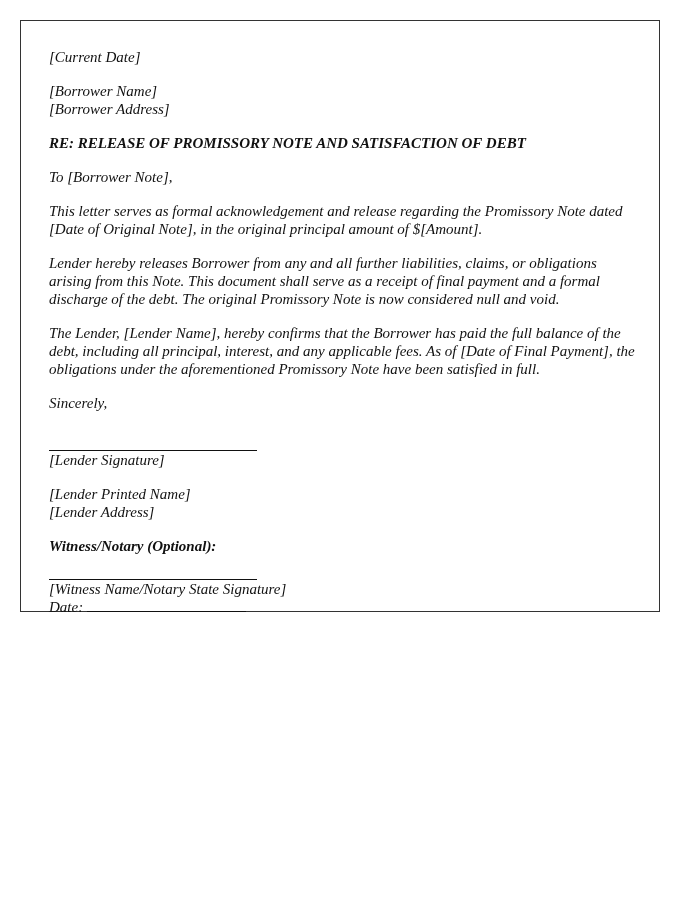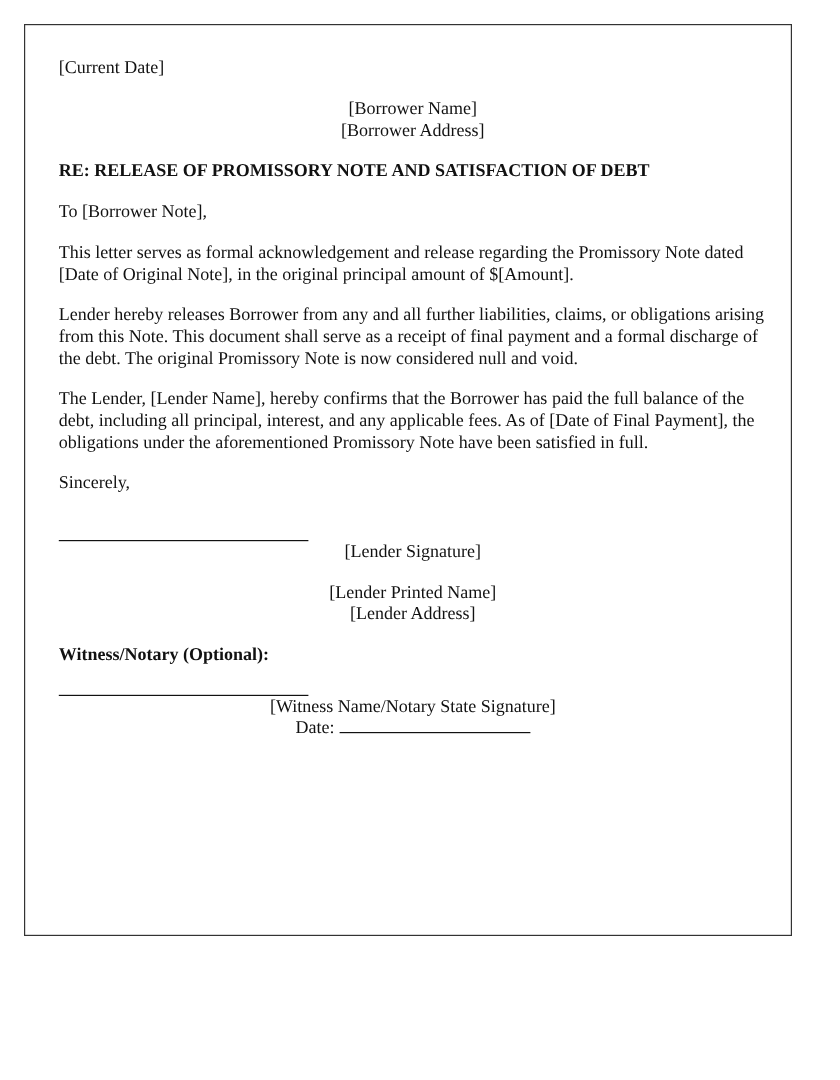--- a/index.html
+++ b/index.html
@@ -1,21 +1,21 @@
 <!DOCTYPE html>
 <html><head>
 <meta charset="utf-8">
 <style>
   html, body { margin:0; padding:0; background:#fff; }
   body { width:700px; height:900px; position:relative; font-family:"Liberation Serif","DejaVu Serif",serif; color:#111; }
-  .page { position:absolute; left:20px; top:20px; width:640px; height:760px; border:1px solid #333; box-sizing:border-box; }
+  .page { position:absolute; left:20px; top:20px; width:640px; height:592px; border:1px solid #333; box-sizing:border-box;font-style:italic; }
   .content { position:absolute; left:28px; top:27px; width:590px; font-size:15px; line-height:18px; }
   p { margin:0 0 16px 0; }
   .bold { font-weight:bold; }
-  .line { display:block;text-align:center; }
+  .line { display:block; }
   .sig-line { display:block; width:208px; border-bottom:1px solid #111; height:0; }
   .date-line { display:inline-block; width:159px; border-bottom:1px solid #111; vertical-align:baseline; margin-left:4px; }
 </style>
 </head>
 <body>
 
 <div class="page">
   <div class="content">
     <p>[Current Date]</p>
     <p>

